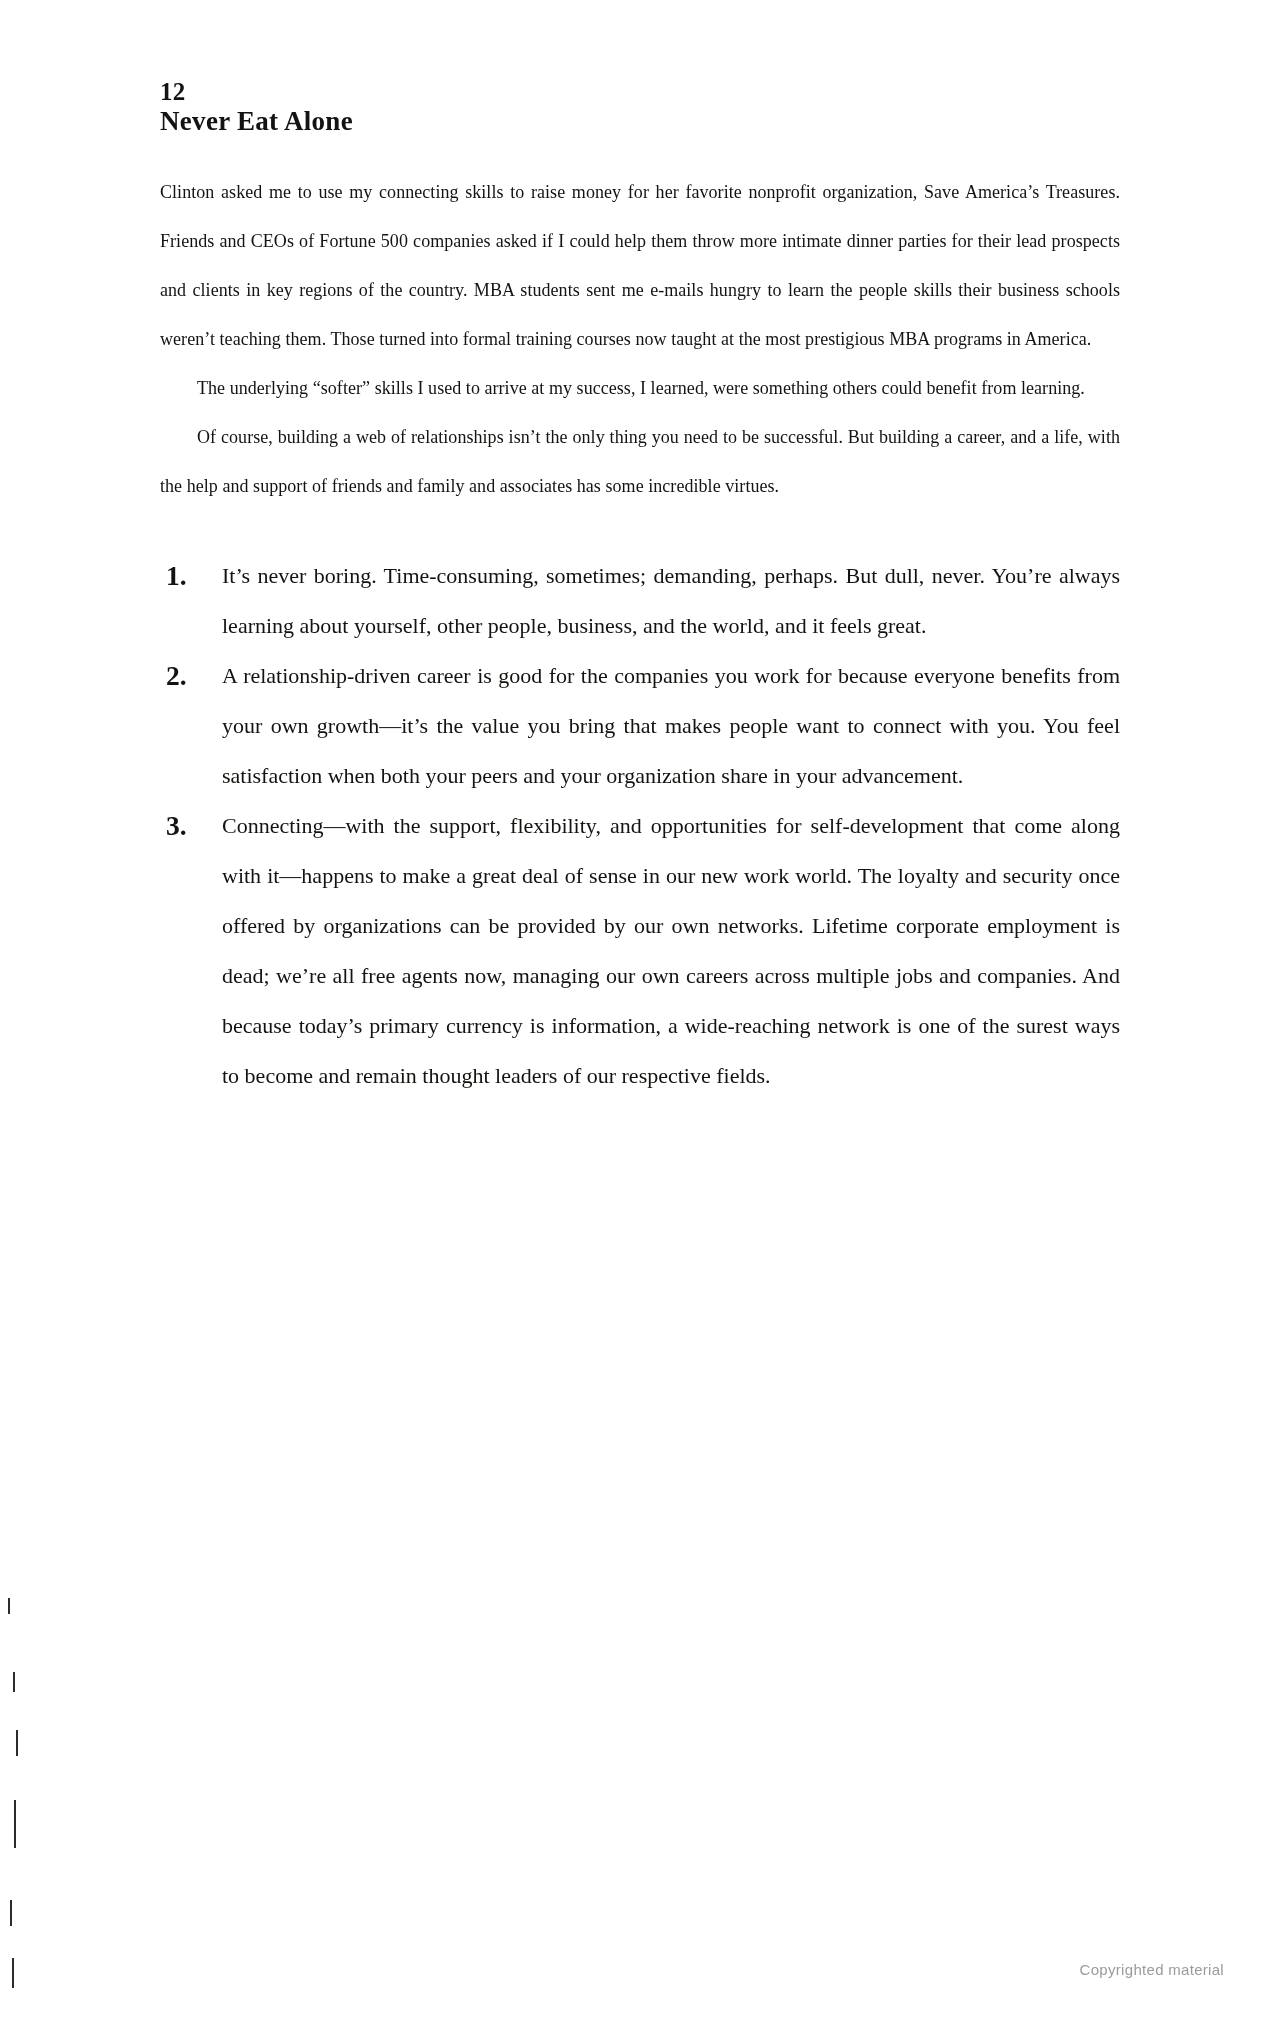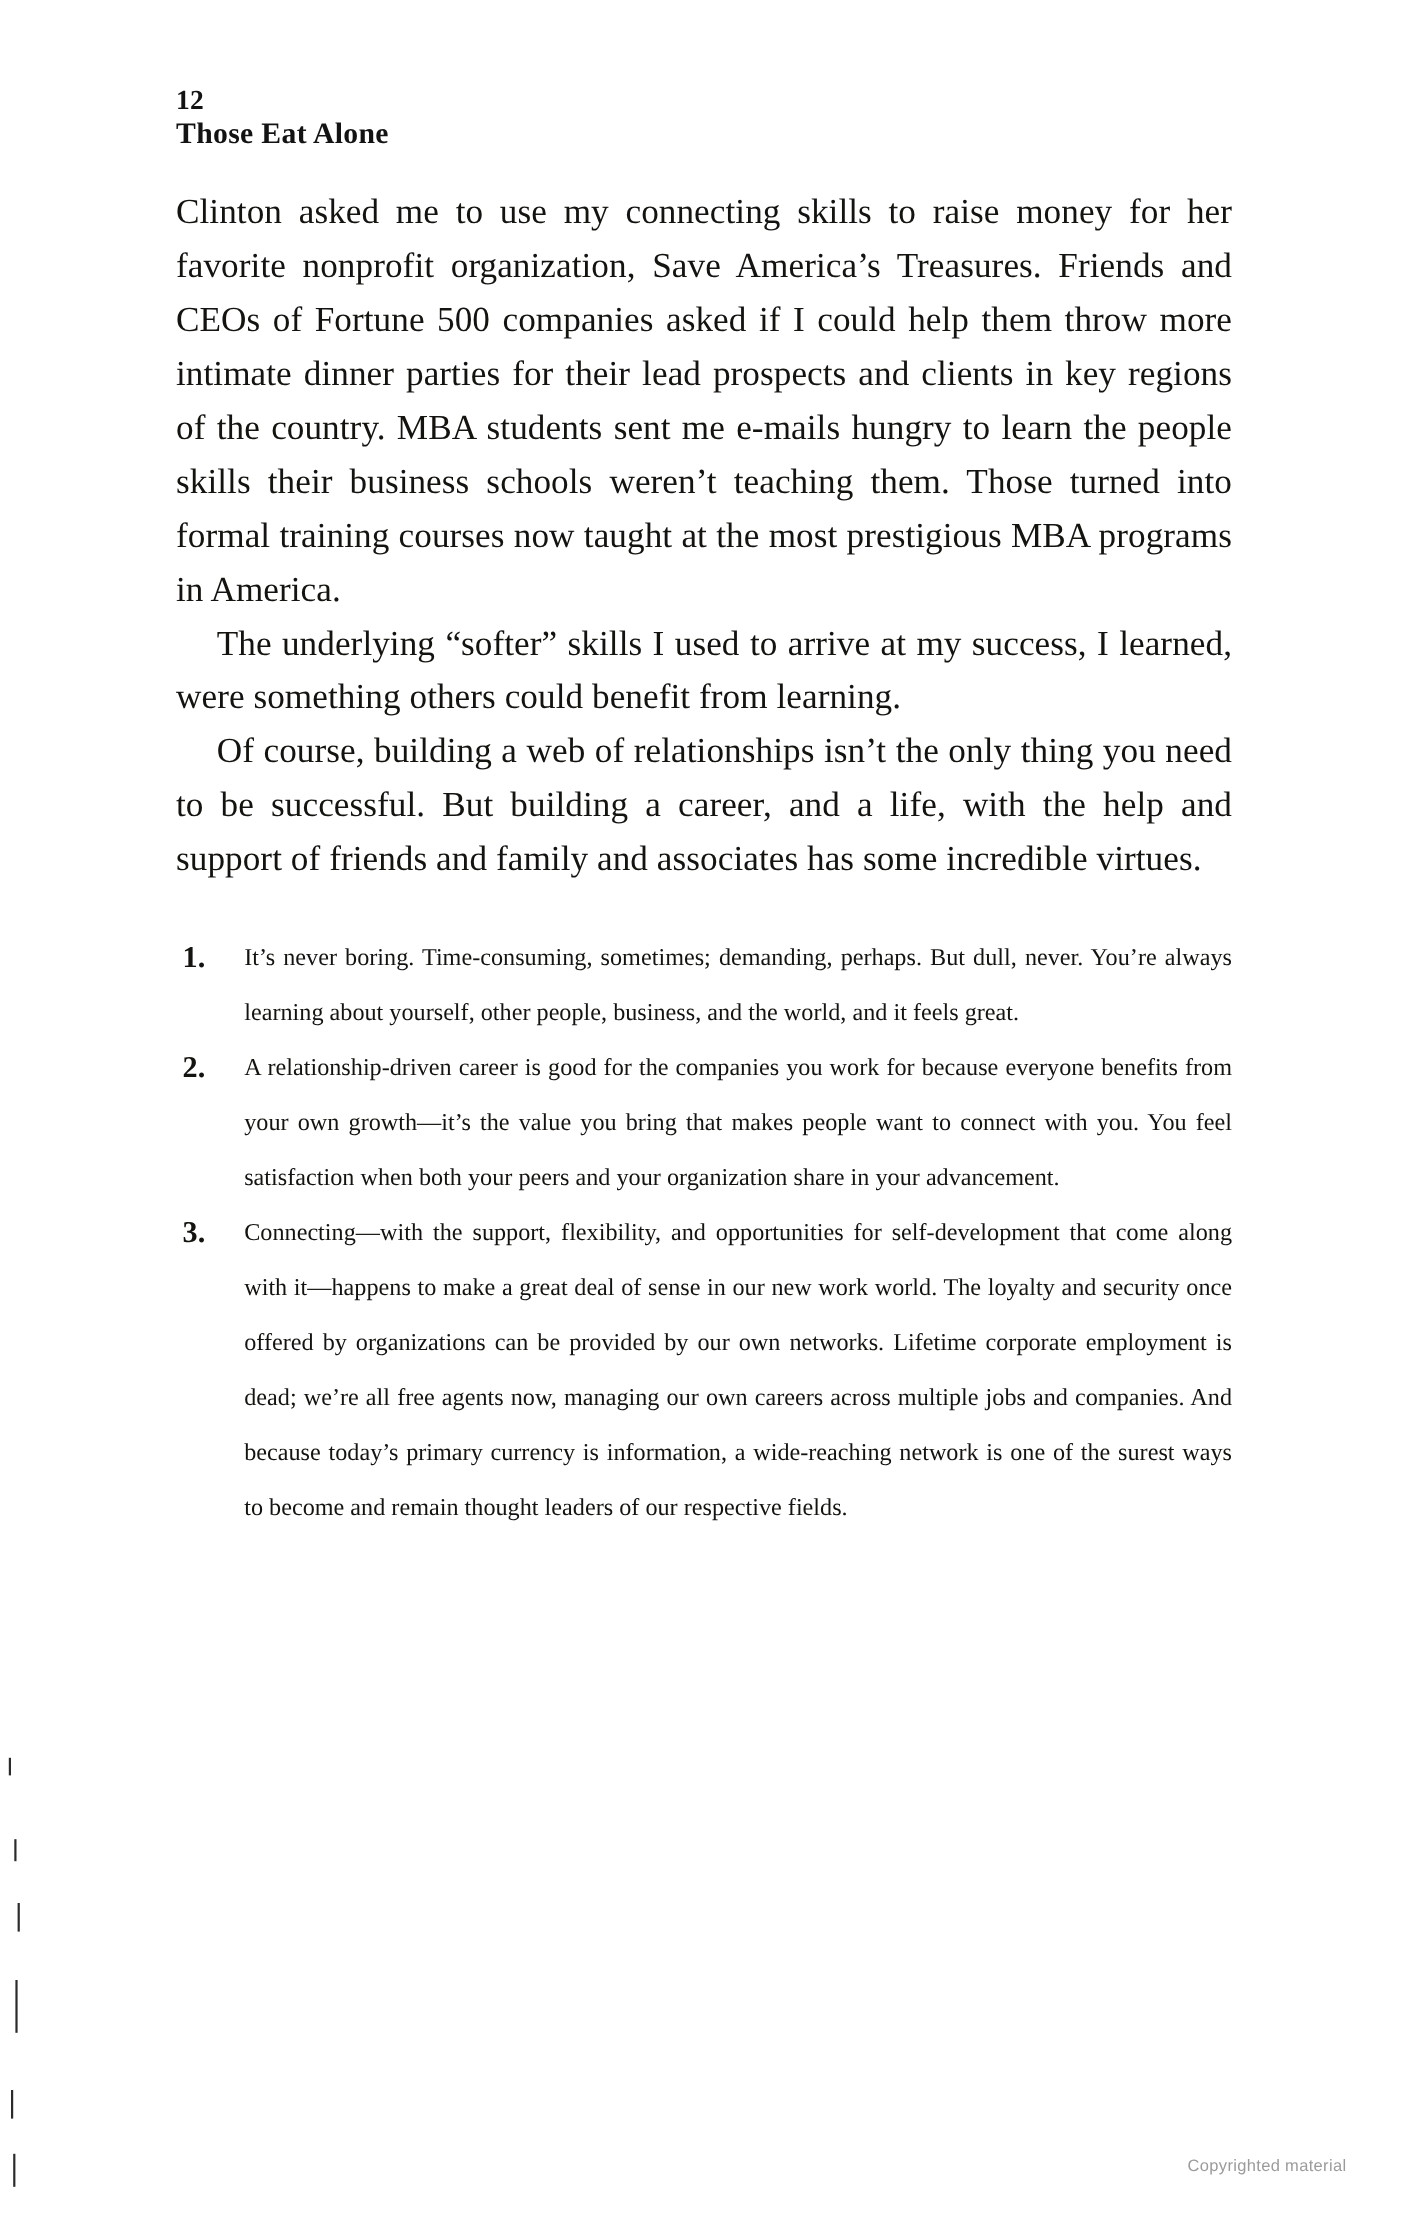--- a/index.html
+++ b/index.html
@@ -45,21 +45,21 @@
 
   
   .textblock {
     position: absolute;
     top: 168px;
     left: 160px;
     width: 960px;
   }
   p.body {
     margin: 0;
-    font-size: 32px;
+    font-size: 18px;
     line-height: 49px;
     text-align: justify;
     text-justify: inter-word;
     color: #15130f;
     letter-spacing: 0.05px;
     -webkit-font-smoothing: antialiased;
   }
   p.body.indent { text-indent: 37px; }
 
   
@@ -119,21 +119,21 @@
     letter-spacing: 0.3px;
   }
 </style>
 </head>
 <body>
 
 <div class="page">
 
   <div class="running-head">
     <span class="folio">12</span>
-    <span class="book-title">Those Eat Alone</span>
+    <span class="book-title">Never Eat Alone</span>
   </div>
 
   <div class="textblock">
 
     <p class="body">Clinton asked me to use my connecting skills to raise money for her favorite nonprofit organization, Save America’s Treasures. Friends and CEOs of Fortune 500 companies asked if I could help them throw more intimate dinner parties for their lead prospects and clients in key regions of the country. MBA students sent me e-mails hungry to learn the people skills their business schools weren’t teaching them. Those turned into formal training courses now taught at the most prestigious MBA programs in America.</p>
     <p class="body indent">The underlying “softer” skills I used to arrive at my success, I learned, were something others could benefit from learning.</p>
     <p class="body indent">Of course, building a web of relationships isn’t the only thing you need to be successful. But building a career, and a life, with the help and support of friends and family and associates has some incredible virtues.</p>
 
     <ol class="numlist">
       <li>

